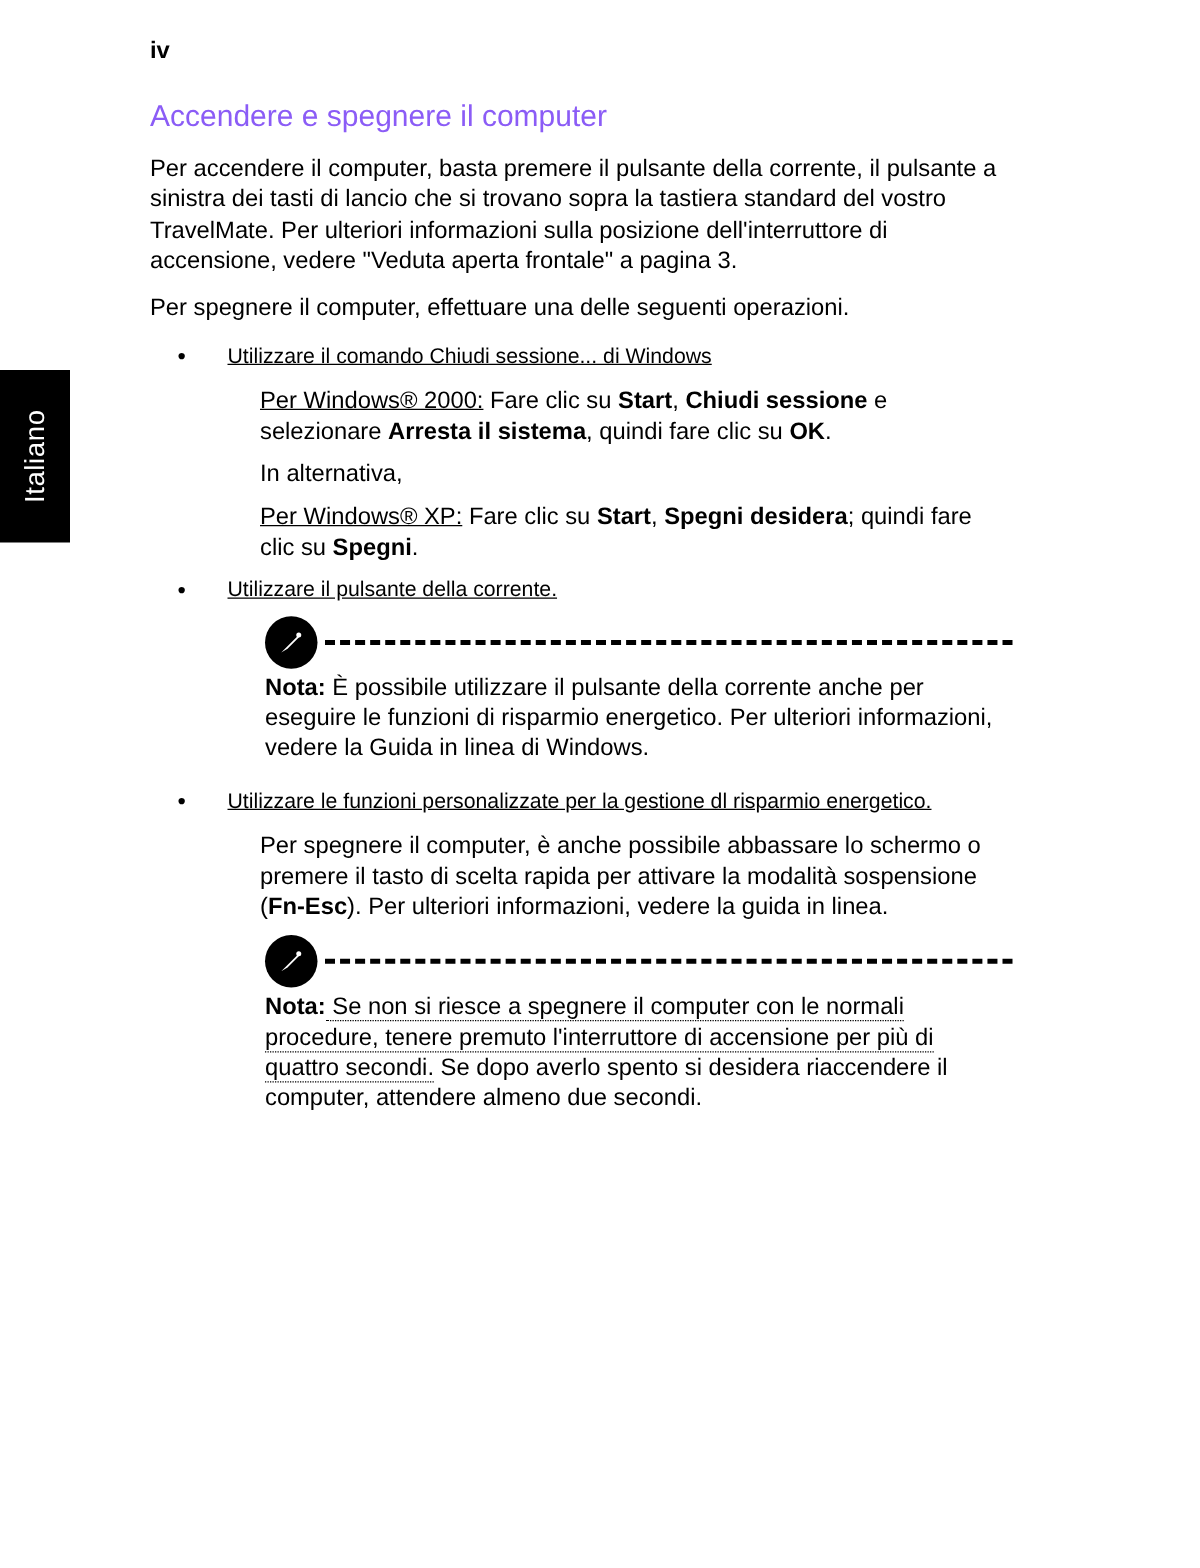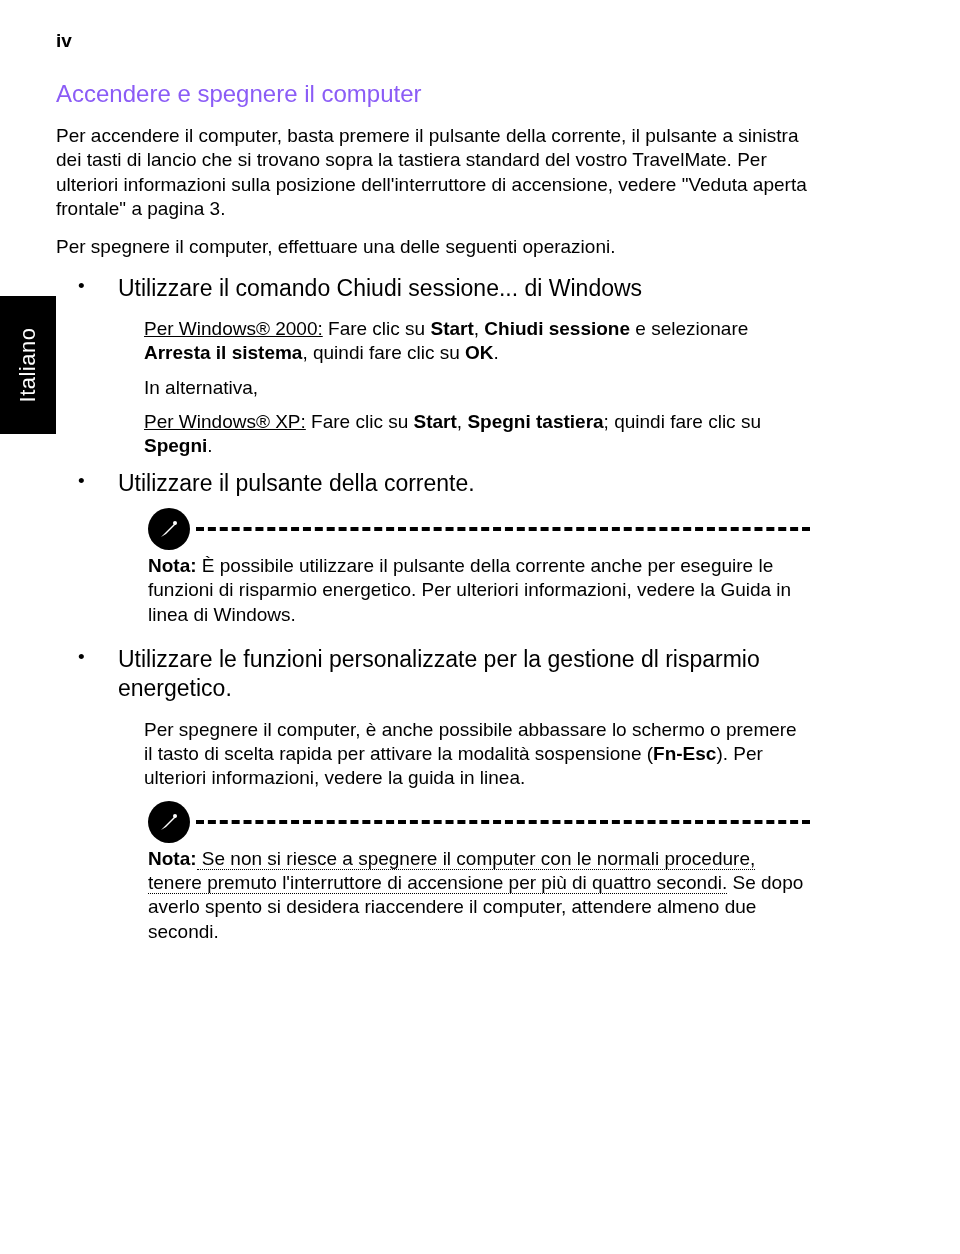--- a/index.html
+++ b/index.html
@@ -5,21 +5,21 @@
   body {
     margin: 0;
     padding: 0;
     background: #fff;
     font-family: "Segoe UI", "Trebuchet MS", Arial, sans-serif;
     color: #000;
     width: 960px;
   }
   .page {
     position: relative;
-    padding: 30px 0 40px 56px;
+    padding: 30px 0 40px 120px;
     width: 810px;
     box-sizing: border-box;
   }
   .pagenum {
     font-size: 19px;
     font-weight: 600;
     margin-bottom: 28px;
   }
   .sidebar-tab {
     position: absolute;
@@ -58,23 +58,24 @@
     margin: 0 0 14px 0;
   }
   ul.bullets {
     list-style: none;
     padding: 0;
     margin: 0 0 14px 0;
   }
   ul.bullets > li {
     position: relative;
     padding-left: 62px;
-    font-size: 23px;
+    font-size: 17px;
     line-height: 1.28;
     margin-bottom: 10px;
+    text-decoration: underline;
   }
   ul.bullets > li::before {
     content: "•";
     position: absolute;
     left: 22px;
     top: 0;
     font-size: 19px;
   }
   .strong { font-weight: 700; }
   .under { text-decoration: underline; }
@@ -146,21 +147,21 @@
     </li>
   </ul>
 
   <p class="li-sub">
     <span class="under">Per Windows® 2000:</span><span> Fare clic su </span><span class="strong">Start</span><span>, </span><span class="strong">Chiudi sessione</span><span> e selezionare </span><span class="strong">Arresta il sistema</span><span>, quindi fare clic su </span><span class="strong">OK</span><span>.</span>
   </p>
 
   <p class="li-sub">In alternativa,</p>
 
   <p class="li-sub">
-    <span class="under">Per Windows® XP:</span><span> Fare clic su </span><span class="strong">Start</span><span>, </span><span class="strong">Spegni tastiera</span><span>; quindi fare clic su </span><span class="strong">Spegni</span><span>.</span>
+    <span class="under">Per Windows® XP:</span><span> Fare clic su </span><span class="strong">Start</span><span>, </span><span class="strong">Spegni desidera</span><span>; quindi fare clic su </span><span class="strong">Spegni</span><span>.</span>
   </p>
 
   <ul class="bullets">
     <li>
       <span>Utilizzare il pulsante della corrente.</span>
     </li>
   </ul>
 
   <div class="note-box">
     <div class="note-sep">

